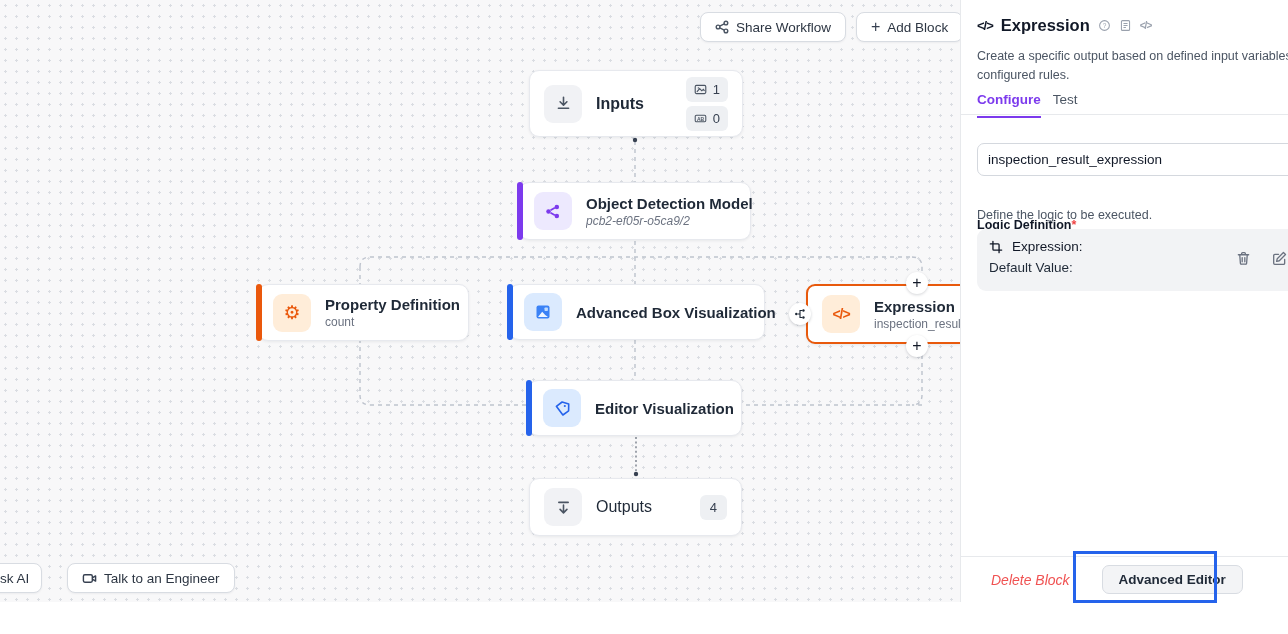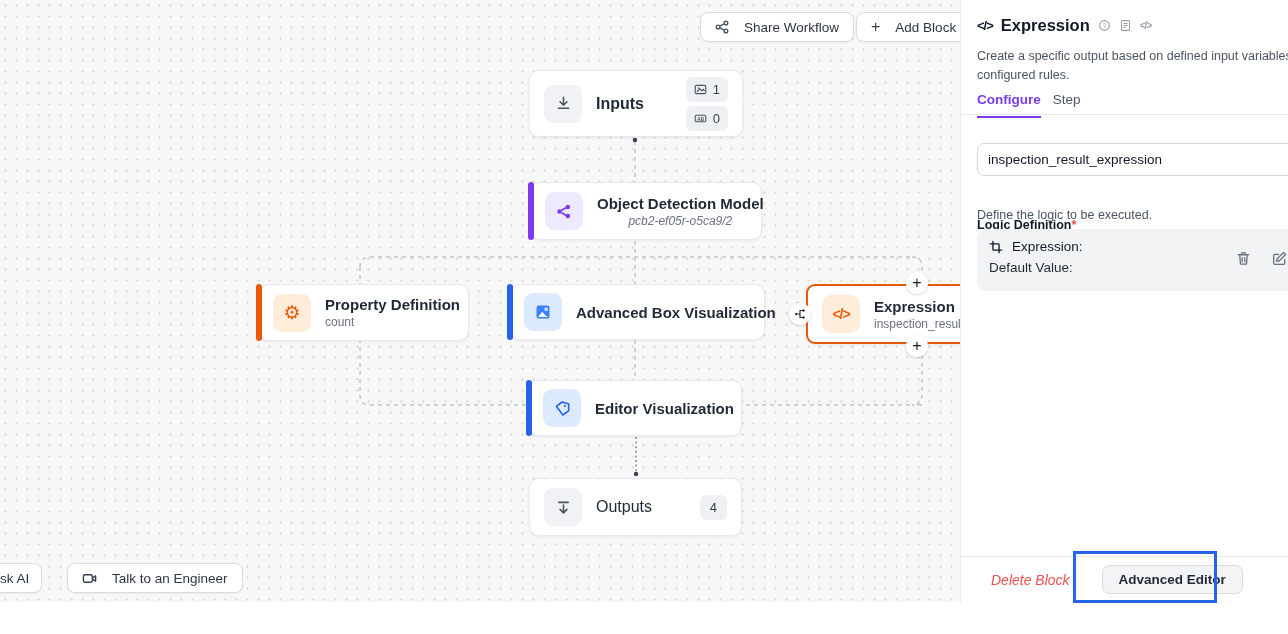--- a/index.html
+++ b/index.html
@@ -10,21 +10,21 @@
   }
   
   #canvas {
     position:absolute; left:0; top:0; width:960px; height:602px;
     background-color:#f8f8f9;
     background-image:radial-gradient(#dadde2 1px, transparent 1.1px);
     background-size:11px 11px;
   }
   #connectors { position:absolute; left:0; top:0; z-index:1; }
   .btn {
-    display:inline-flex; align-items:center; gap:15px;
+    display:inline-flex; align-items:center; gap:7px;
     background:#fff; border:1px solid #d8dce2; border-radius:8px;
     height:30px; padding:0 14px; font-size:13.5px; font-weight:500; color:#2d3643;
     box-shadow:0 1px 2px rgba(16,24,40,.05); cursor:pointer; white-space:nowrap;
   }
   .node {
     position:absolute; z-index:2; background:#fff; border:1px solid #e7e9ee; border-radius:10px;
     box-shadow:0 1px 3px rgba(16,24,40,.07);
     display:flex; align-items:center; gap:14px; padding:0 14px;
   }
   .accent-bar { position:absolute; left:-3px; top:-1px; bottom:-1px; width:6px; border-radius:4px; }
@@ -177,21 +177,21 @@
             <svg width="13" height="13" viewBox="0 0 16 16" fill="none" stroke="currentColor" stroke-width="1.3">
               <rect x="1.5" y="4" width="13" height="8" rx="1.5"></rect>
               <text x="8" y="10.5" text-anchor="middle" font-size="6.2" font-family="Liberation Sans, sans-serif" fill="currentColor" stroke="none" font-weight="bold">AB</text>
             </svg>
           </span>
           <span>0</span>
         </div>
       </div>
     </div>
 
-    <div class="node" style="left:530px; top:182px; width:232px; height:58px;text-align:center;">
+    <div class="node" style="left:519px; top:182px; width:232px; height:58px;">
       <div class="accent-bar bar-purple"></div>
       <div class="icon-tile tile-purple">
         <svg width="19" height="19" viewBox="0 0 16 16" fill="none" stroke="currentColor" stroke-width="1.5">
           <circle cx="10.8" cy="4.2" r="1.9" fill="currentColor" stroke="none"></circle>
           <circle cx="3.8" cy="8" r="1.9" fill="currentColor" stroke="none"></circle>
           <circle cx="10.8" cy="11.8" r="1.9" fill="currentColor" stroke="none"></circle>
           <path d="M5.5 7 9.2 4.9 M5.5 9 9.2 11.1"></path>
         </svg>
       </div>
       <div>
@@ -299,21 +299,21 @@
           <path d="M5.5 5.5h5 M5.5 8h5 M5.5 10.5h3"></path>
         </svg>
       </span>
       <span class="mini-icon code-glyph" style="font-size:10px;">&lt;/&gt;</span>
     </div>
 
     <div class="panel-desc">Create a specific output based on defined input variables and configured rules.</div>
 
     <div class="tabs">
       <div class="tab active">Configure</div>
-      <div class="tab inactive">Step</div>
+      <div class="tab inactive">Test</div>
     </div>
     <div class="tabs-underline"></div>
 
     <div id="step-name-label" class="field-label">
       <span>Step Name</span><span class="req">*</span>
     </div>
     <input id="step-name-input" type="text" value="inspection_result_expression" style="">
 
     <div id="logic-label" class="field-label">
       <span>Logic Definition</span><span class="req">*</span>

